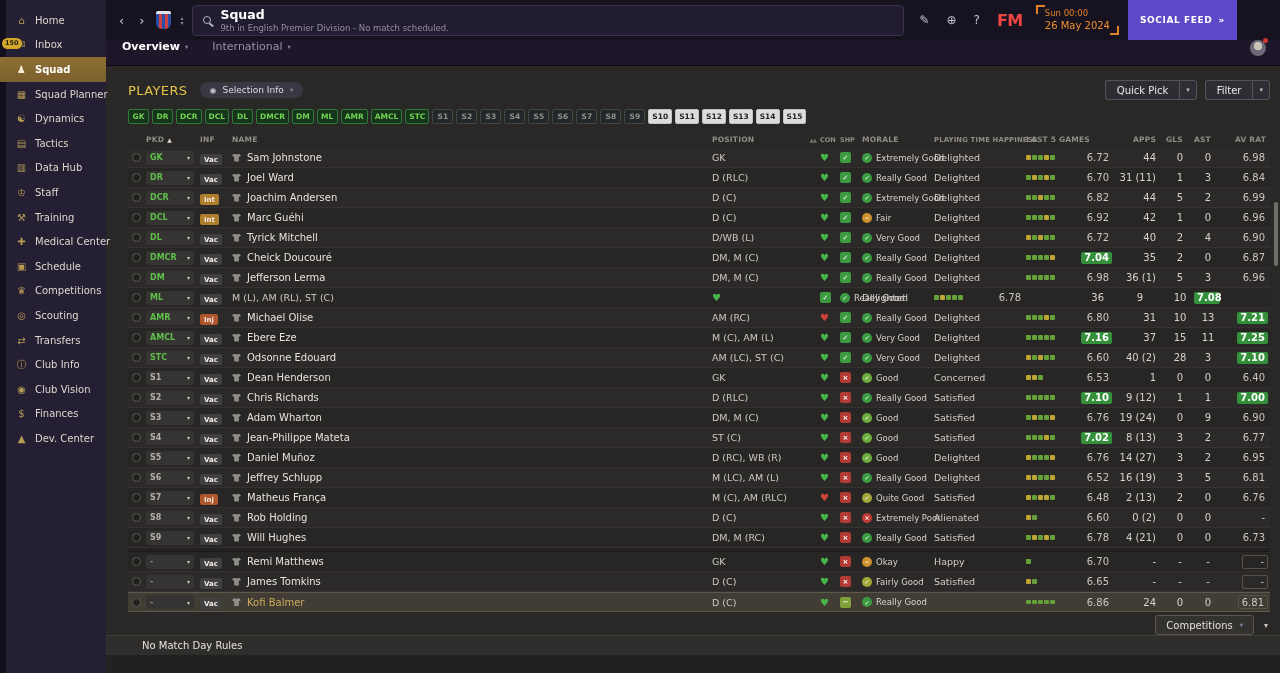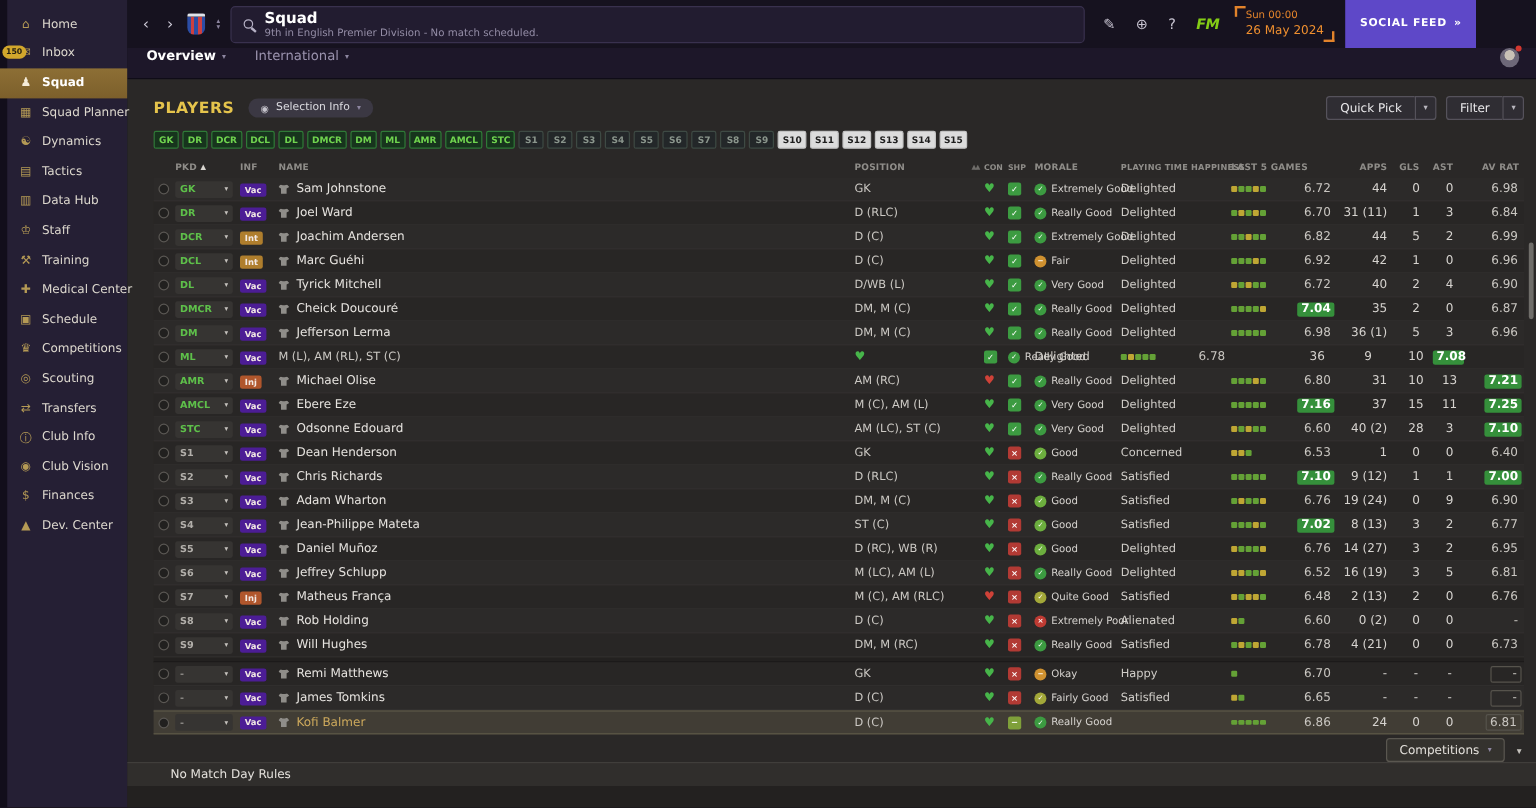--- a/index.html
+++ b/index.html
@@ -25,40 +25,40 @@
   .crest{width:15px;height:18px;border-radius:2px 2px 6px 6px;background:repeating-linear-gradient(90deg,#2b4da5 0 3px,#cc4040 3px 6px);border-top:3px solid #dfe3ea;flex:none}
   .crest-chevs{display:flex;flex-direction:column;line-height:5.5px;font-size:6px;color:#8d86a0;cursor:pointer}
   .titlebox{flex:1;height:31px;background:#221c30;border:1px solid #39314e;border-radius:4px;display:flex;align-items:center;padding:0 10px;gap:9px;max-width:712px}
   .mag{width:8px;height:8px;border:1.5px solid #b7b2c6;border-radius:50%;position:relative;flex:none}
   .mag:after{content:"";position:absolute;width:5px;height:1.5px;background:#b7b2c6;right:-4px;bottom:-2px;transform:rotate(40deg)}
   .tb-text{display:flex;flex-direction:column;line-height:1.25}
   .tb-title{font-size:12.5px;font-weight:bold;color:#fff}
   .tb-sub{font-size:8.5px;color:#948da6}
   .top-icons{display:flex;align-items:center;gap:17px;margin-left:6px}
   .ticon{color:#c9c5d2;font-size:12px;cursor:pointer}
-  .fm-logo{font-weight:bold;font-style:italic;font-size:12px;color:#84cc16;letter-spacing:-0.5px}
+  .fm-logo{font-weight:bold;font-size:16px;color:#ef4444;letter-spacing:-0.5px}
   .datebox{position:relative;padding:3px 9px;display:flex;flex-direction:column;line-height:1.35;margin-left:4px;cursor:pointer}
   .datebox:before{content:"";position:absolute;left:0;top:0;width:7px;height:7px;border-left:2px solid #e2832b;border-top:2px solid #e2832b}
   .datebox:after{content:"";position:absolute;right:0;bottom:0;width:7px;height:7px;border-right:2px solid #e2832b;border-bottom:2px solid #e2832b}
   .date1{font-size:8.5px;color:#e2832b}
   .date2{font-size:10px;color:#ef8f2f;font-weight:normal;white-space:nowrap}
   .social{background:#5e48c8;color:#fff;font-size:9px;font-weight:bold;letter-spacing:.6px;border-radius:3px;padding:20px 12px;display:flex;gap:6px;align-items:center;cursor:pointer;white-space:nowrap}
 
   
   .tabbar{height:26px;background:#1d1729;display:flex;align-items:flex-start;padding:0 14px 0 16px;gap:24px;border-bottom:1px solid #0f0c17}
   .tab{font-size:11px;color:#fff;font-weight:bold;display:flex;gap:5px;align-items:center;cursor:pointer}
   .tchev{font-size:6.5px;color:#8d86a0}
   .tab.dim{color:#9a92ad;font-weight:normal}
   .avatar{margin-left:auto;width:16px;height:16px;border-radius:50%;background:radial-gradient(circle at 50% 38%,#c9c2b6 0 4px,#6d6878 4.5px);position:relative;cursor:pointer}
   .avatar:after{content:"";position:absolute;right:-2px;top:-2px;width:5px;height:5px;border-radius:50%;background:#d2372f}
 
   
   .content{flex:1;background:#2a2827;position:relative;padding:14px 10px 0 22px}
   .pl-bar{display:flex;align-items:center;gap:12px}
-  .pl-title{color:#e5c44c;font-size:13px;font-weight:bold;letter-spacing:.4px}
+  .pl-title{color:#e5c44c;font-size:13px;font-weight:normal;letter-spacing:.4px}
   .selinfo{display:flex;align-items:center;gap:6px;background:#3b3843;border-radius:10px;padding:3px 10px;font-size:9px;color:#dcdce0;cursor:pointer}
   .selinfo .eye{font-size:8px;color:#c5c3cb}
   .right-btns{margin-left:auto;display:flex;gap:8px}
   .split{display:flex;cursor:pointer}
   .split .bmain{background:#2f2d33;border:1px solid #55525b;border-right:none;color:#e9e8ea;font-size:10px;padding:3.5px 11px;border-radius:3px 0 0 3px}
   .split .bchev{background:#2f2d33;border:1px solid #55525b;color:#b9b7bf;font-size:7px;padding:3.5px 6px;border-radius:0 3px 3px 0;display:flex;align-items:center}
 
   .slots{display:flex;gap:3px;margin-top:9px}
   .slot{height:15px;min-width:21px;padding:0 3px;border-radius:2px;display:flex;align-items:center;justify-content:center;font-size:7.5px;font-weight:bold;cursor:pointer}
   .slot.green{background:#17341d;border:1px solid #2f7a37;color:#70d44f}
@@ -84,21 +84,21 @@
   .trow.selected{background:#413d35;border-top:1px solid #5e5948;border-bottom:1px solid #5e5948}
   .row-gap{height:4px;background:#232120;border-bottom:1px solid #1c1a19}
   .radio{display:block;width:9px;height:9px;border-radius:50%;border:1.5px solid #5b5854;background:#21201f;margin-left:4px}
   .pkdpill{display:flex;align-items:center;justify-content:space-between;background:#363432;border-radius:2px;height:14px;padding:0 4px;margin-right:6px}
   .pkd-t{font-size:8px;font-weight:bold;font-style:normal}
   .pkd-t.green{color:#5ec04a}
   .pkd-t.dim{color:#b3b0ab}
   .pkd-t.dash{color:#8f8c88}
   .pkd-chev{font-size:6px;color:#c6c3be;font-style:normal}
   .infb{font-size:7px;font-weight:bold;font-style:normal;color:#f3e9e4;border-radius:2px;padding:1.5px 4px}
-  .infb.vac{background:#4c1d95}
+  .infb.vac{background:#404040}
   .infb.int{background:#af7e2d}
   .infb.inj{background:#b0562c}
   .name-c{display:flex;align-items:center;gap:6px;overflow:hidden}
   .shirt{width:9px;height:8px;background:#8f8d89;clip-path:polygon(22% 0,38% 10%,62% 10%,78% 0,100% 28%,76% 45%,76% 100%,24% 100%,24% 45%,0 28%);flex:none}
   .nm{font-size:10px;color:#e6e3df;white-space:nowrap;font-style:normal}
   .nm.gold{color:#cda95c}
   .pos-c{font-size:9.5px;color:#ccc9c4;white-space:nowrap}
   .heart{font-size:10px;font-style:normal}
   .heart.ok{color:#47b54a}
   .heart.inj{color:#cf4238}

